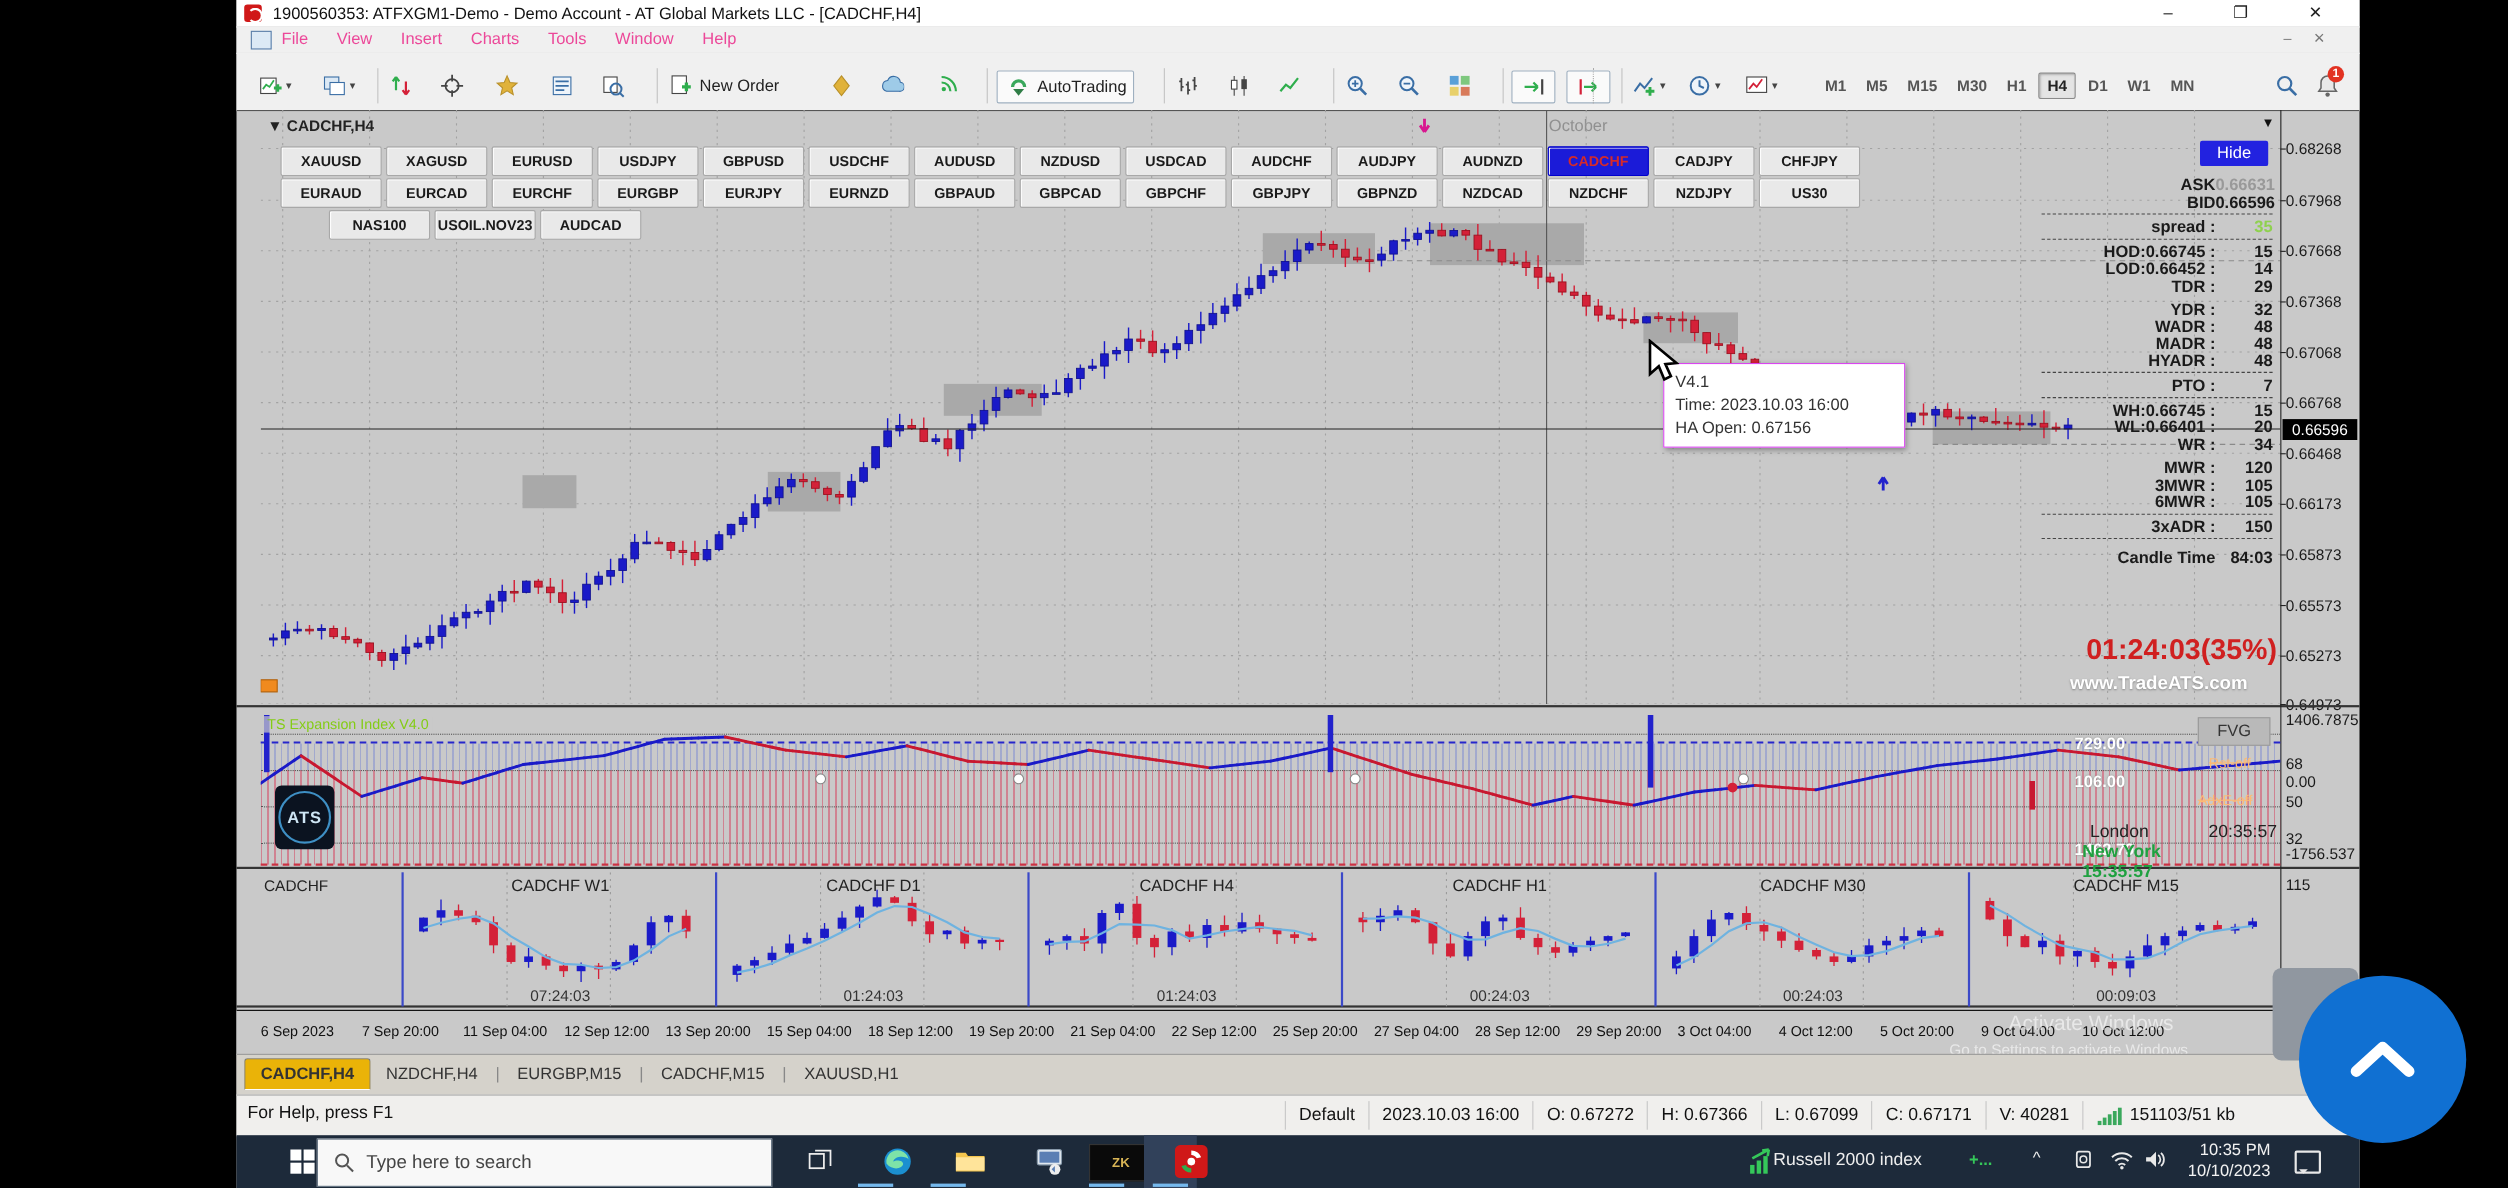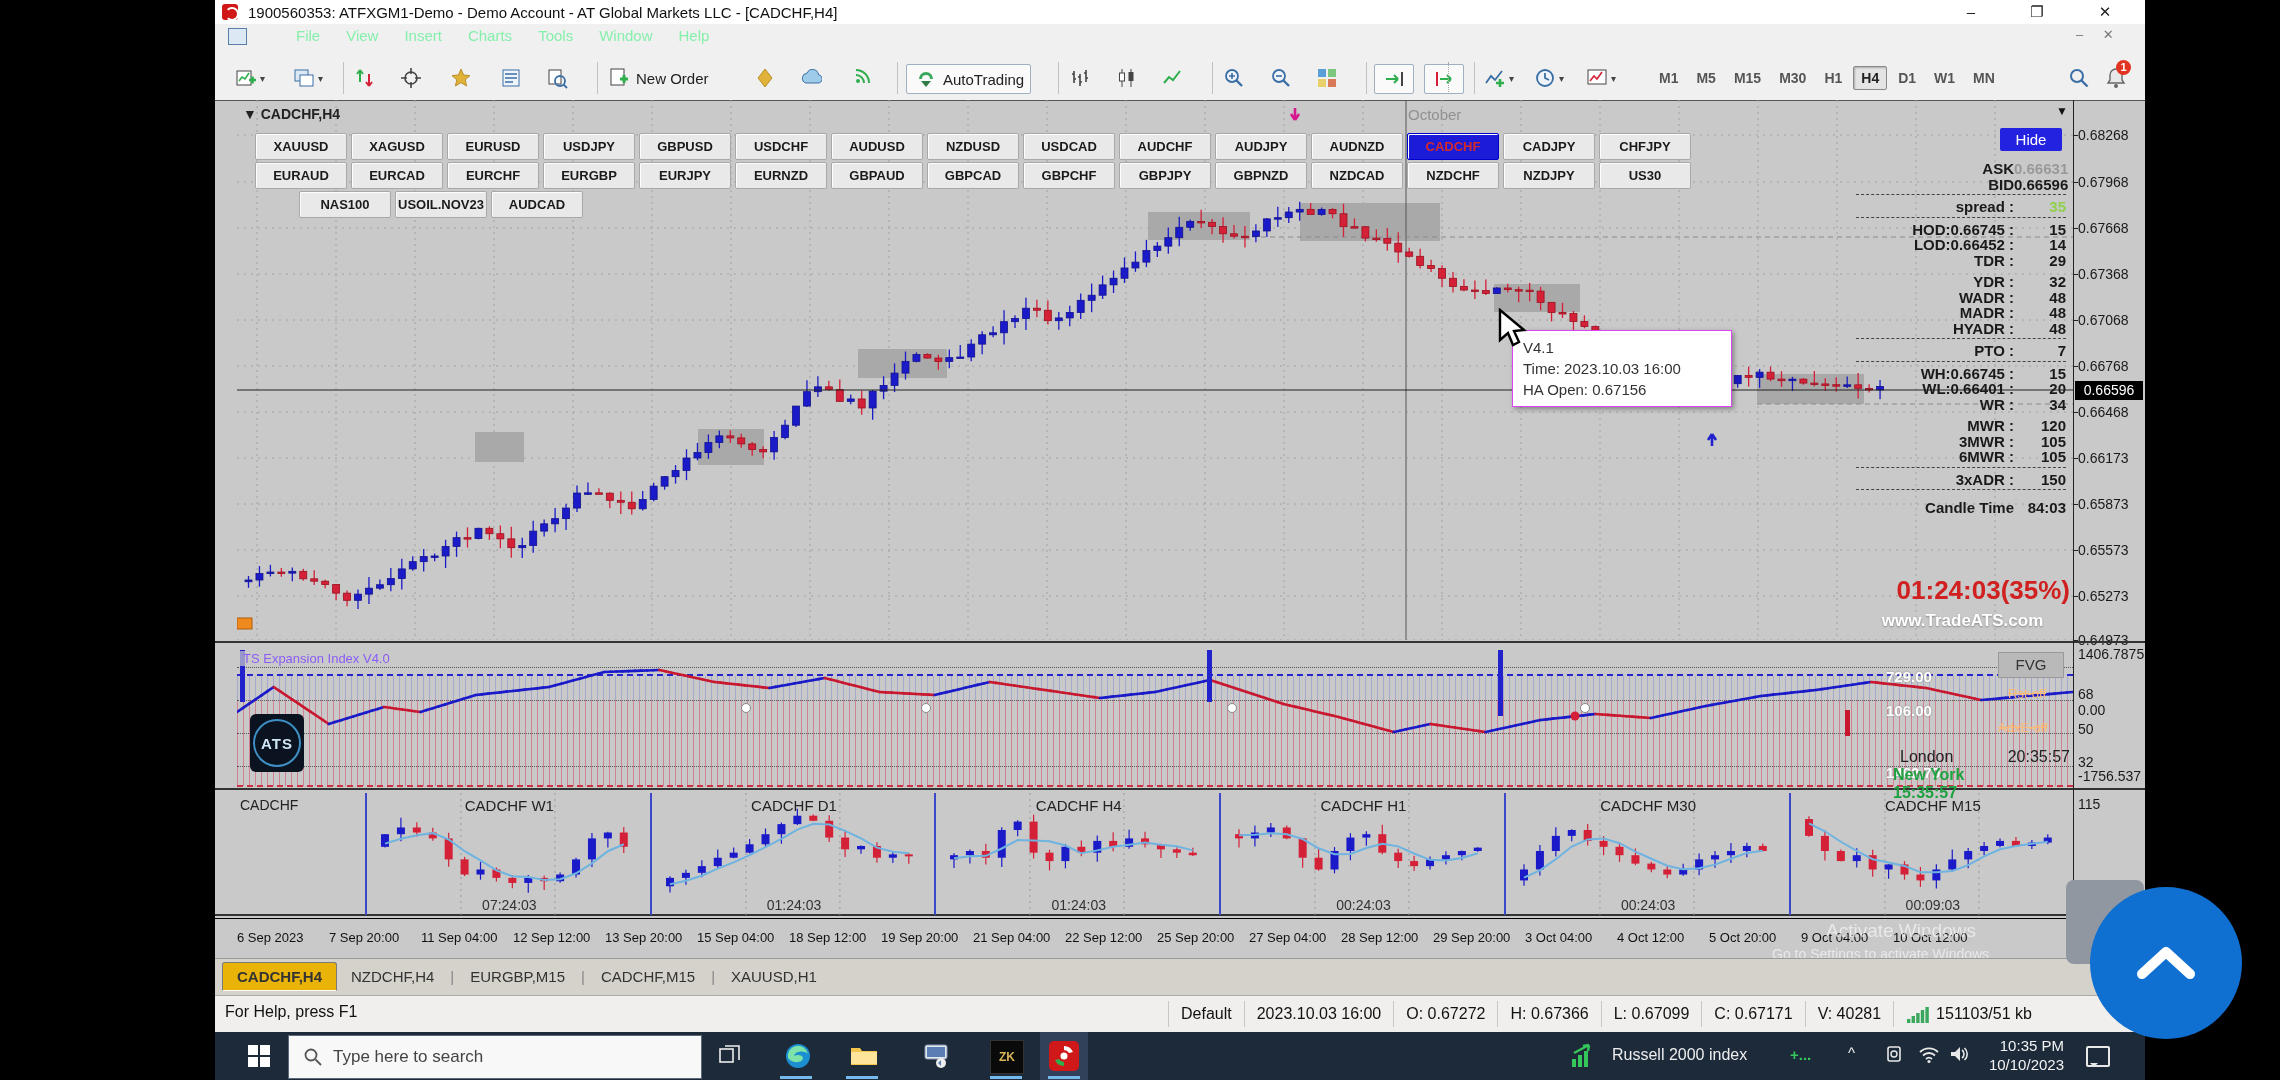--- a/index.html
+++ b/index.html
@@ -8,21 +8,21 @@
   .abs{position:absolute;}
   
   #screen{left:215px;top:0;width:1930px;height:1080px;background:#c9c9c9;}
   #titlebar{left:215px;top:0;width:1930px;height:24px;background:#fff;border-bottom:1px solid #d0d0d0;}
   #title-ico{left:222px;top:4px;width:16px;height:16px;background:#d01818;border-radius:3px;}
   #title-ico:after{content:"";position:absolute;left:3px;top:3px;width:10px;height:10px;border:2px solid #fff;border-radius:50%;border-left-color:transparent;}
   #title-text{left:248px;top:4px;font-size:15px;color:#111;white-space:nowrap;}
   .winbtn{top:3px;width:18px;height:18px;font-size:15px;color:#222;text-align:center;line-height:18px;}
   #menubar{left:215px;top:24px;width:1930px;height:24px;background:#f0f0f0;border-bottom:1px solid #d8d8d8;}
   #menu-ico{left:228px;top:28px;width:17px;height:15px;border:1px solid #5a7ea8;background:#dce9f5;}
-  #menu-items{left:256px;top:27px;display:flex;gap:26px;font-size:15px;color:#86efac;margin-left:40px;}
+  #menu-items{left:256px;top:27px;display:flex;gap:26px;font-size:15px;color:#ec4899;}
   #mdi-btns{left:2076px;top:27px;font-size:13px;color:#777;letter-spacing:8px;}
   
   #toolbar{left:215px;top:48px;width:1930px;height:52px;background:#f0f0f0;border-bottom:1px solid #b8b8b8;}
   .tb{position:absolute;top:64px;height:28px;display:flex;align-items:center;}
   .tb-sep{position:absolute;top:62px;width:1px;height:32px;background:#c2c2c2;}
   .ticon{width:26px;height:26px;display:flex;align-items:center;justify-content:center;}
   .tarrow{font-size:10px;color:#444;margin-left:1px;}
   .tb-label{font-size:15px;color:#222;margin-left:4px;white-space:nowrap;}
   .tb-box{border:1px solid #9fb0c0;background:#fafafa;border-radius:2px;display:flex;align-items:center;padding:1px 6px;height:26px;}
   .tf-btn{font-size:14px;font-weight:bold;color:#555;padding:3px 7px;margin:0 2px;}
@@ -54,21 +54,21 @@
             text-align:center;line-height:23px;border-radius:2px;}
   #big-timer{left:1790px;top:575px;width:280px;text-align:right;font-size:26px;font-weight:bold;color:#d02020;}
   #tradeats{left:1855px;top:611px;width:215px;text-align:center;font-size:17px;font-weight:bold;color:#fff;
             text-shadow:0 1px 2px rgba(0,0,0,.35);}
   
   .ptick{position:absolute;left:2078px;font-size:14px;color:#1a1a1a;white-space:nowrap;}
   .ptick-dash{position:absolute;left:2073px;width:5px;height:1px;background:#222;}
   #cur-price{left:2075px;top:381px;width:68px;height:19px;background:#000;color:#fff;font-size:14px;
              text-align:center;line-height:19px;}
   
-  #ind-label{left:240px;top:651px;font-size:13px;color:#8b5cf6;background:rgba(201,201,201,.7);padding:0 3px;}
+  #ind-label{left:240px;top:651px;font-size:13px;color:#84cc16;background:rgba(201,201,201,.7);padding:0 3px;}
   #fvg-btn{left:1998px;top:652px;width:64px;height:24px;background:#b9b9b9;border:1px solid #999;color:#333;
            font-size:15px;text-align:center;line-height:24px;}
   .ind-wlabel{position:absolute;color:#fff;font-size:15px;font-weight:bold;text-shadow:0 0 2px #888;}
   .ind-klabel{position:absolute;color:#fdba74;font-size:13px;white-space:nowrap;}
   .strike{text-decoration:line-through;}
   #ny-label{color:#1fa140;font-weight:bold;}
   #london-row{left:1900px;top:748px;width:170px;display:flex;justify-content:space-between;font-size:16px;color:#222;}
   #ny-row{left:1893px;top:766px;width:177px;display:flex;justify-content:space-between;font-size:16px;flex-direction:column;}
   .stripes-pink{left:237px;top:700px;width:1836px;height:86px;
      background:repeating-linear-gradient(90deg,rgba(214,60,90,.5) 0 1.5px,rgba(0,0,0,0) 1.5px 6px);}
@@ -98,21 +98,21 @@
   .tab-sep{color:#888;padding:0 2px;}
   
   #statusbar{left:215px;top:995px;width:1930px;height:37px;background:#f0efed;border-top:1px solid #aaa;font-size:15px;color:#222;}
   #status-help{left:225px;top:1003px;}
   #status-cells{left:1168px;top:995px;height:37px;display:flex;align-items:center;}
   .scell{border-left:1px solid #c6c6c6;height:26px;display:flex;align-items:center;padding:0 12px;white-space:nowrap;}
   
   #taskbar{left:215px;top:1032px;width:1930px;height:48px;background:#1d2a3a;}
   #search-box{left:288px;top:1035px;width:412px;height:42px;background:#f8f8f8;border:1px solid #5a6a7a;
               display:flex;align-items:center;font-size:17px;color:#444;}
-  .tb-ico{position:absolute;top:1040px;width:32px;height:32px;display:flex;align-items:center;justify-content:center;}
+  .tb-ico{position:absolute;top:1040px;width:32px;height:32px;display:flex;align-items:center;padding-left:20px;}
   .run-line{position:absolute;top:1076px;height:3px;width:32px;background:#76b9ed;}
   #mt4-active{left:1040px;top:1032px;width:48px;height:48px;background:#31415a;}
   #zk-ico{background:#0a0a0a;color:#d8b455;font-size:12px;font-weight:bold;border:1px solid #333;}
   #widget-text{position:absolute;left:1612px;top:1046px;font-size:16px;color:#eee;white-space:nowrap;}
   #widget-delta{position:absolute;left:1790px;top:1046px;font-size:15px;color:#35c75a;font-weight:bold;}
   #tray-chevron{left:1848px;top:1044px;color:#eee;font-size:15px;}
   .tray-ico{position:absolute;top:1044px;color:#e8e8e8;font-size:16px;}
   #clock{left:1972px;top:1036px;width:92px;text-align:right;color:#f2f2f2;font-size:15px;line-height:19px;}
   #notif-ico{left:2086px;top:1046px;width:20px;height:17px;border:2px solid #e8e8e8;border-radius:2px;}
   #notif-ico:after{content:"";position:absolute;left:2px;bottom:-6px;border:4px solid transparent;border-top-color:#e8e8e8;}

